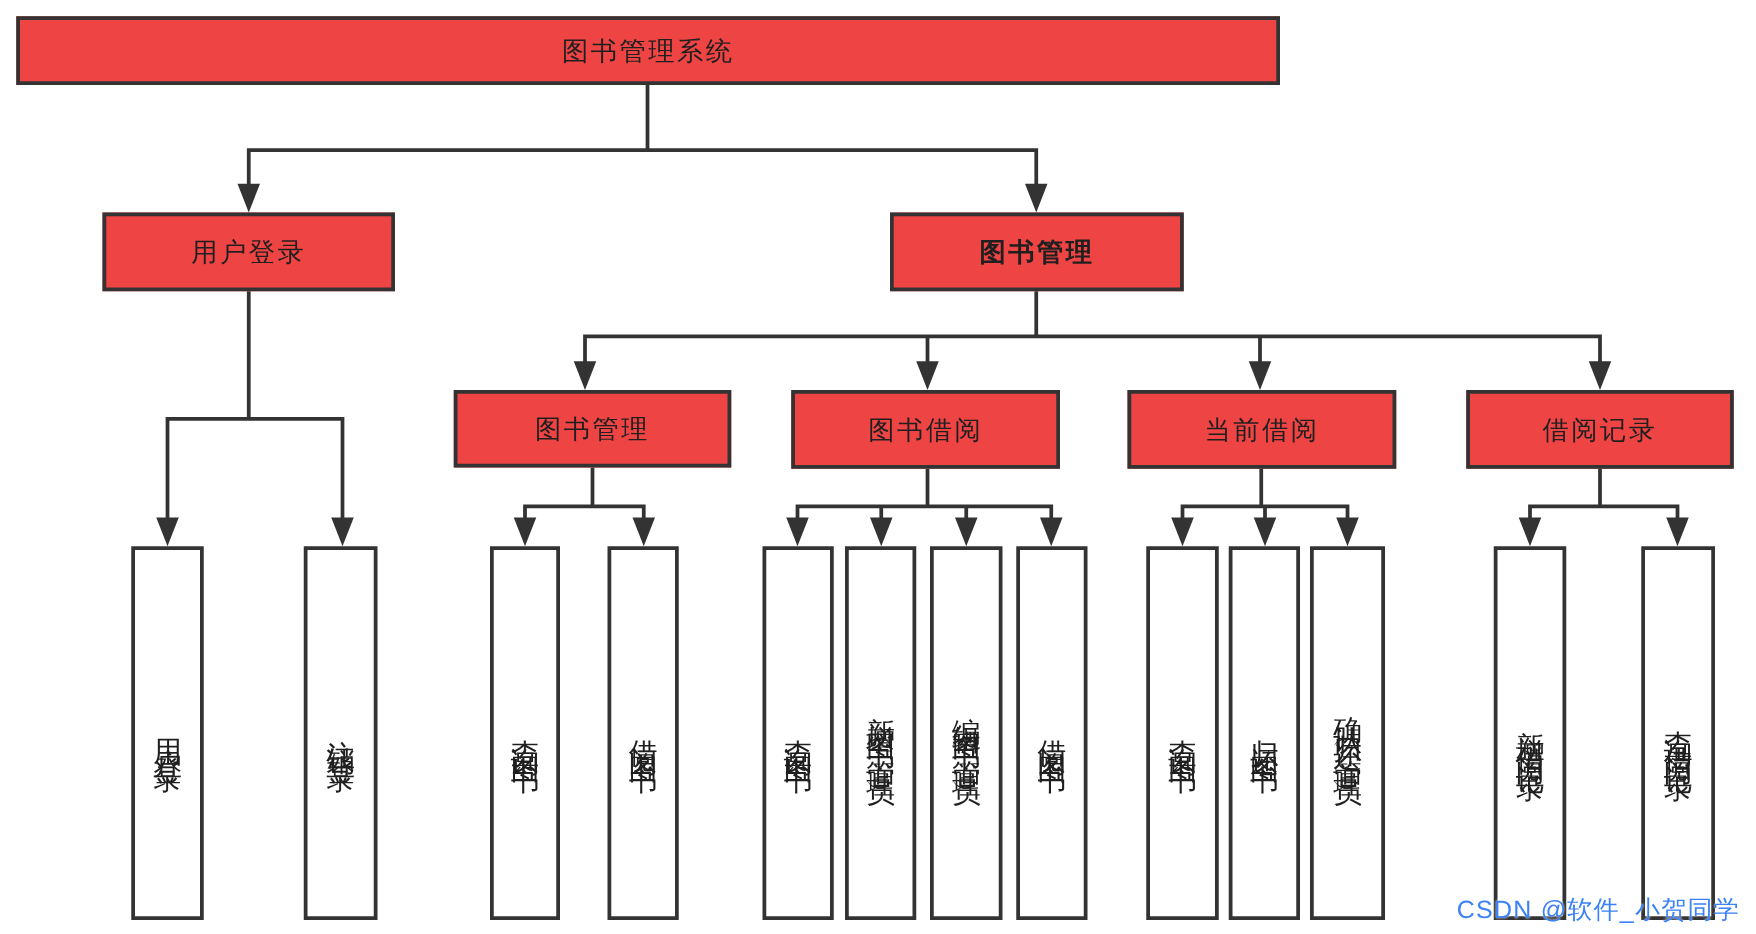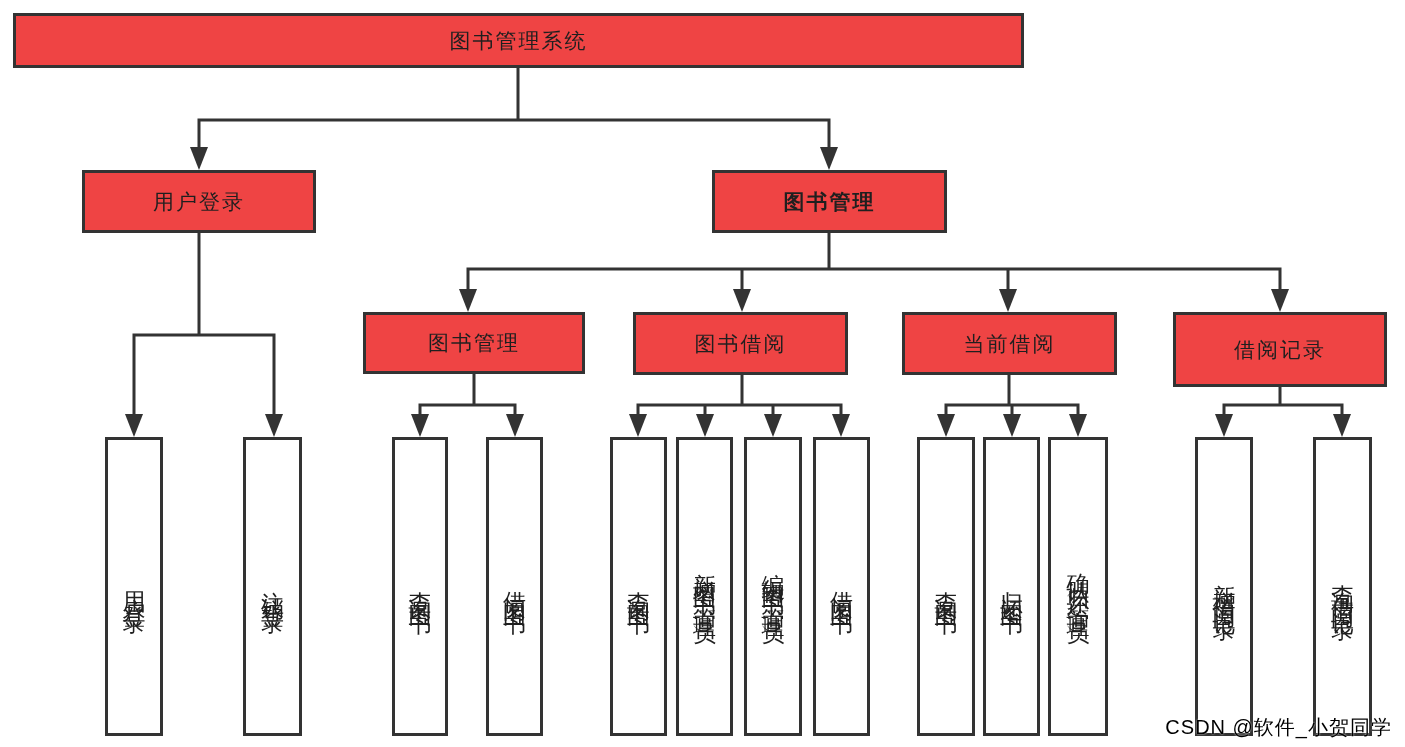--- a/index.html
+++ b/index.html
@@ -42,34 +42,34 @@
     text-orientation: mixed;
     letter-spacing: 7px;
     line-height: 1;
     z-index: 2;
   }
   .watermark {
     position: absolute;
     top: 714px;
     right: 13px;
     font-size: 20px;
-    color: #000000;
+    color: #3b82f6;
     letter-spacing: 1px;
     z-index: 5;
     text-shadow: 0 0 2px #ffffff;
     white-space: nowrap;
   }
   
   .n-root           { left: 13px;   top: 13px;  width: 1011px; height: 55px; }
   .n-user-login     { left: 82px;   top: 170px; width: 234px;  height: 63px; }
   .n-book-mgmt      { left: 712px;  top: 170px; width: 235px;  height: 63px; font-weight: bold; }
   .n-new-book       { left: 363px;  top: 312px; width: 222px;  height: 62px; }
   .n-book-borrow    { left: 633px;  top: 312px; width: 215px;  height: 63px; }
   .n-current-borrow { left: 902px;  top: 312px; width: 215px;  height: 63px; }
-  .n-borrow-record  { left: 1173px; top: 312px; width: 214px;  height: 75px; }
+  .n-borrow-record  { left: 1173px; top: 312px; width: 214px;  height: 63px; }
   
   .l-login      { left: 105px;  width: 58px; }
   .l-logout     { left: 243px;  width: 59px; }
   .l-nb-query   { left: 392px;  width: 56px; }
   .l-nb-borrow  { left: 486px;  width: 57px; }
   .l-bb-query   { left: 610px;  width: 57px; }
   .l-bb-add     { left: 676px;  width: 57px; }
   .l-bb-edit    { left: 744px;  width: 58px; }
   .l-bb-borrow  { left: 813px;  width: 57px; }
   .l-cb-query   { left: 917px;  width: 58px; }

